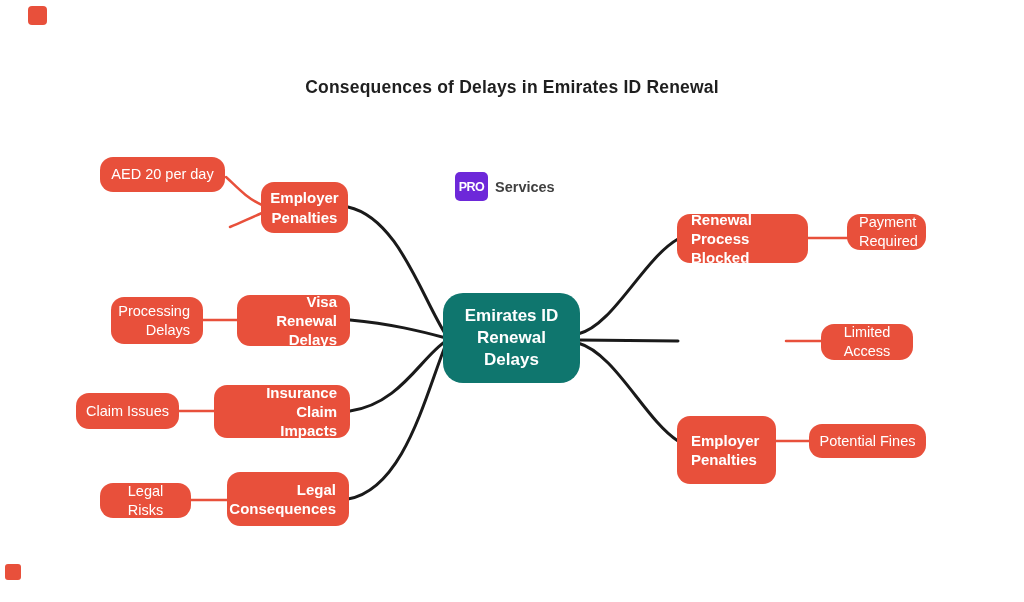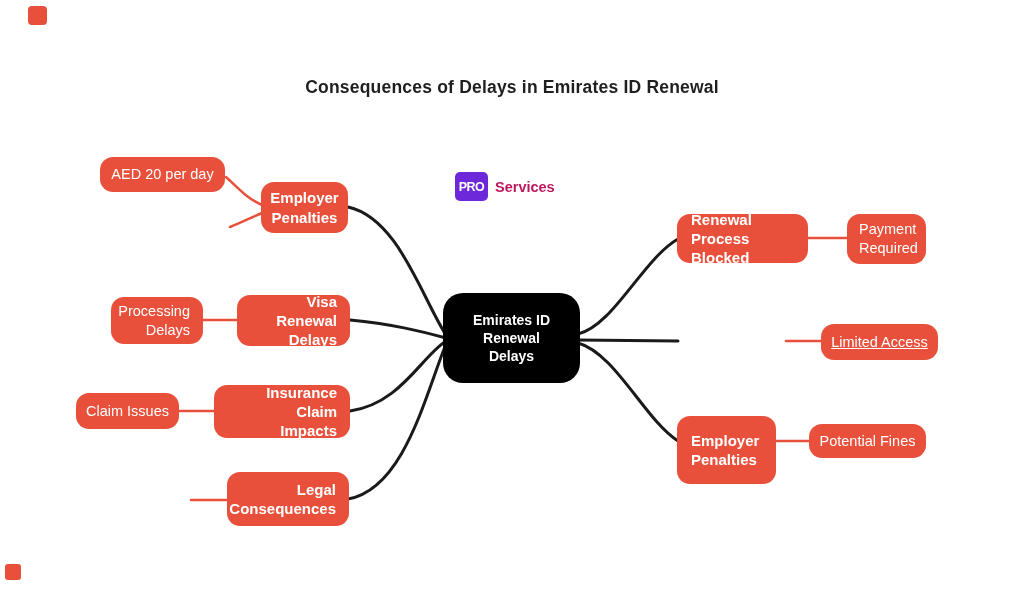--- a/index.html
+++ b/index.html
@@ -13,32 +13,32 @@
   .title{
     position:absolute;left:0;top:77px;width:1024px;text-align:center;
     font-size:17.5px;font-weight:600;color:#1f1f1f;letter-spacing:.2px;z-index:3;
   }
   .logo{position:absolute;left:455px;top:172px;display:flex;align-items:center;gap:7px;z-index:3;}
   .logo-mark{
     width:33px;height:29px;background:#6d28d9;border-radius:5px;
     display:flex;align-items:center;justify-content:center;
     color:#ffffff;font-weight:bold;font-size:12.5px;letter-spacing:-0.5px;
   }
-  .logo-text{font-size:14.5px;font-weight:bold;color:#be185d;}
+  .logo-text{font-size:14.5px;font-weight:bold;color:#404040;}
   .node{
     position:absolute;z-index:2;background:#e8503b;color:#ffffff;
     border-radius:13px;display:flex;align-items:center;justify-content:center;
     font-size:14.5px;line-height:1.28;white-space:pre-line;text-align:center;
     box-sizing:border-box;padding:0 10px;
   }
   .node.bold{font-weight:bold;font-size:15px;}
   .node.alignR{justify-content:flex-end;text-align:right;padding-right:13px;}
   .node.alignL{justify-content:flex-start;text-align:left;padding-left:14px;}
   .node.center-node{
-    background:#000000;border-radius:20px;font-weight:bold;font-size:14px;
+    background:#0f766e;border-radius:20px;font-weight:bold;font-size:17px;
     line-height:1.3;text-align:center;
   }
   .corner-square{position:absolute;background:#e8503b;z-index:3;}
   .corner-square.tl{left:28px;top:6px;width:19px;height:19px;border-radius:4px;}
   .corner-square.bl{left:5px;top:564px;width:16px;height:16px;border-radius:3px;}
 </style>
 </head>
 <body>
 
 <div class="canvas">
@@ -87,25 +87,26 @@
 Delays</div>
   <div class="node alignR" style="left:111px;top:297px;width:92px;height:47px;">Processing
 Delays</div>
 
   <div class="node bold alignR" style="left:214px;top:385px;width:136px;height:53px;">Insurance Claim
 Impacts</div>
   <div class="node" style="left:76px;top:393px;width:103px;height:36px;">Claim Issues</div>
 
   <div class="node bold alignR" style="left:227px;top:472px;width:122px;height:54px;">Legal
 Consequences</div>
+  <div class="node" style="left:100px;top:483px;width:91px;height:35px;">Legal Risks</div>
 
   <div class="node bold alignL" style="left:677px;top:214px;width:131px;height:49px;">Renewal
 Process Blocked</div>
-  <div class="node alignL" style="left:847px;top:214px;width:79px;height:50px;padding-left:12px;">Payment
+  <div class="node alignL" style="left:847px;top:214px;width:79px;height:36px;padding-left:12px;">Payment
 Required</div>
 
-  <div class="node" style="left:821px;top:324px;width:117px;height:36px;text-decoration:underline;">Limited Access</div>
+  <div class="node" style="left:821px;top:324px;width:92px;height:36px;">Limited Access</div>
 
   <div class="node bold alignL" style="left:677px;top:416px;width:99px;height:68px;">Employer
 Penalties</div>
   <div class="node" style="left:809px;top:424px;width:117px;height:34px;">Potential Fines</div>
 
 </div>
 
 </body></html>

